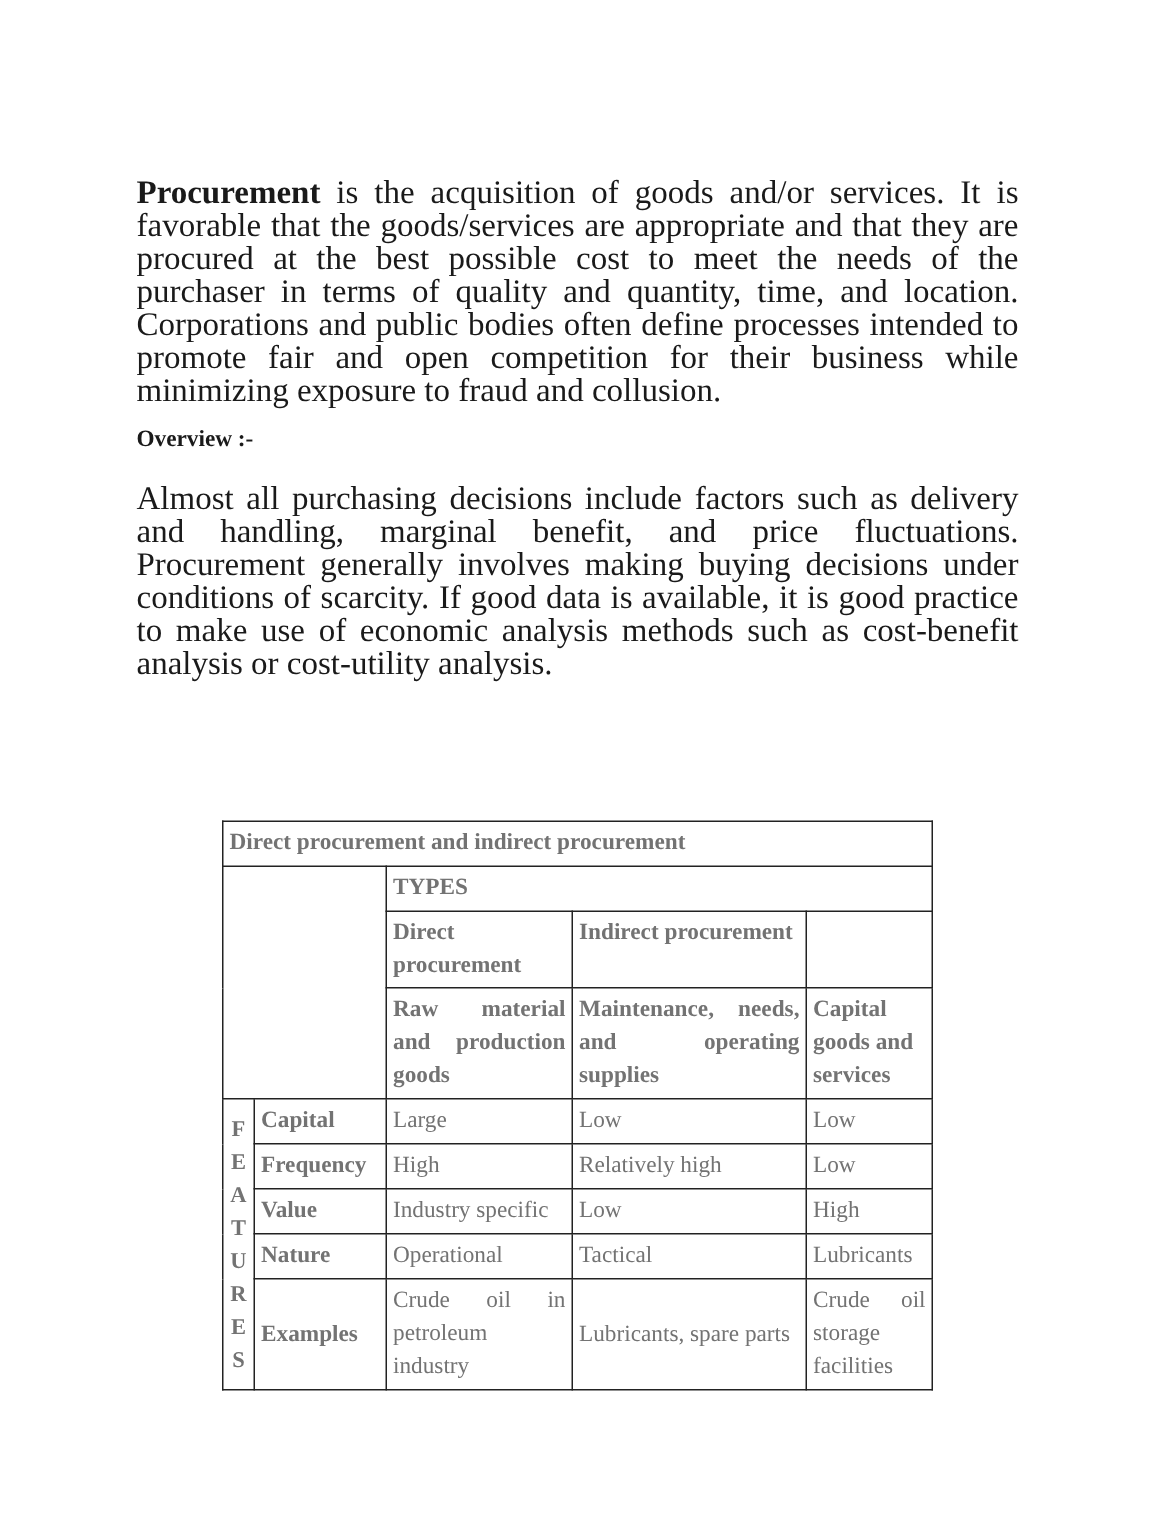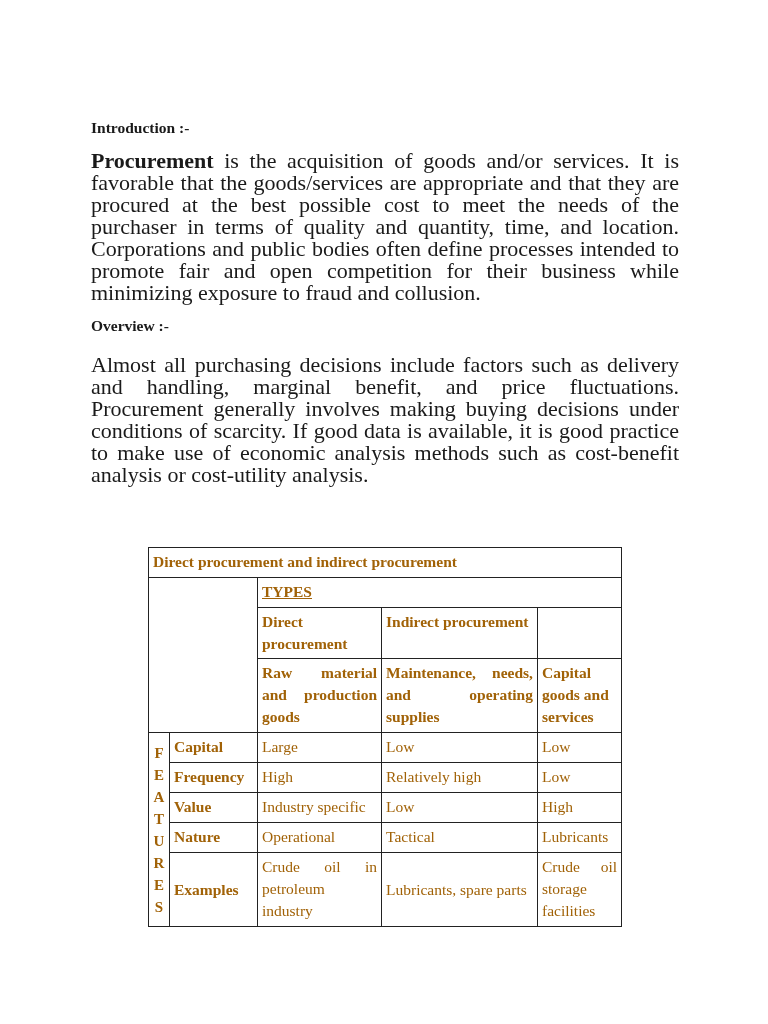--- a/index.html
+++ b/index.html
@@ -42,47 +42,46 @@
       width: 473px;
       border-collapse: collapse;
       font-size: 15.5px;
       line-height: 22px;
       table-layout: fixed;
     }
     table.proc td {
       border: 1.5px solid #222;
       padding: 3px 4px;
       vertical-align: top;
-      color: #a16207;
+      color: #737373;
     }
     .b { font-weight: bold; }
     .just { text-align: justify; text-align-last: justify; }
     .just-nolast { text-align: justify; }
     .features-letter {
       font-weight: bold;
       text-align: center;
       vertical-align: middle !important;
       padding: 0 !important;
       line-height: 22px;
       font-size: 15px;
     }
     .features-letter span { display: block; }
     .mid { vertical-align: middle !important; }
     .row-title td { height: 23px; }
-    .row-types td { height: 23px; text-decoration: underline; }
+    .row-types td { height: 23px; }
     .row-cat td { height: 44px; }
     .row-sub td { height: 67px; }
     .row-feat td { height: 23px; }
     .row-ex td { height: 67px; }
   </style>
 </head>
 <body>
 
 <div class="page">
-  <div class="heading">Introduction :-</div>
   <p class="para"><b>Procurement</b><span> is the acquisition of goods and/or services. It is favorable that the goods/services are appropriate and that they are procured at the best possible cost to meet the needs of the purchaser in terms of quality and quantity, time, and location. Corporations and public bodies often define processes intended to promote fair and open competition for their business while minimizing exposure to fraud and collusion.</span></p>
 
   <div class="heading" style="margin-bottom:17px;">Overview :-</div>
   <p class="para">Almost all purchasing decisions include factors such as delivery and handling, marginal benefit, and price fluctuations. Procurement generally involves making buying decisions under conditions of scarcity. If good data is available, it is good practice to make use of economic analysis methods such as cost-benefit analysis or cost-utility analysis.</p>
 </div>
 
 <table class="proc">
   <colgroup>
     <col style="width:21px">
     <col style="width:88px">

